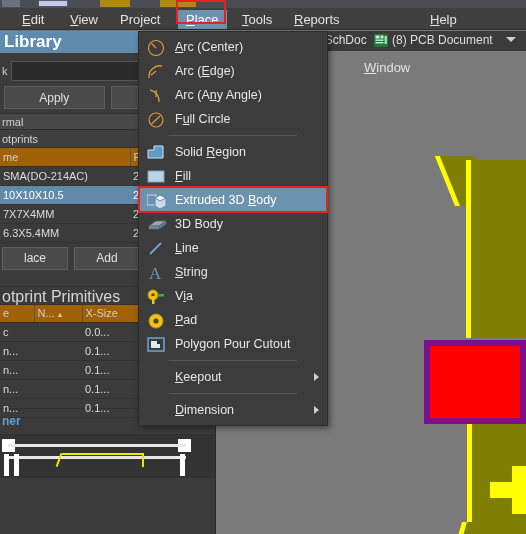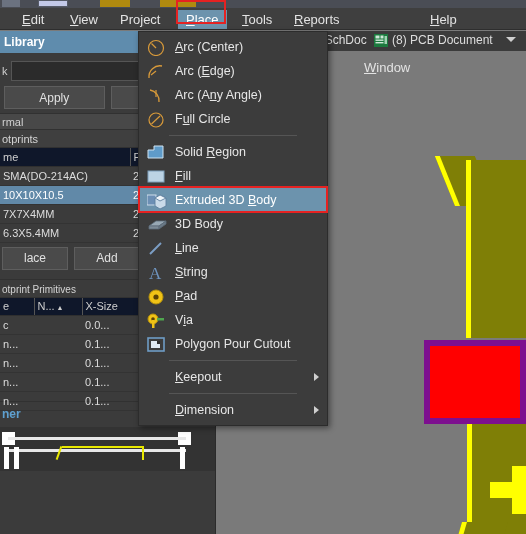--- a/index.html
+++ b/index.html
@@ -108,21 +108,21 @@
 
   
   #leftpanel {
     position:absolute; left:0; top:31px; width:216px; bottom:0;
     background:#3b3b3b;
     border-right:1px solid #2b2b2b;
     overflow:hidden;
   }
   #panel-title {
     height:22px; background:#5f8cad; color:#ffffff;
-    font-weight:bold; font-size:12px;
+    font-weight:bold; font-size:17px;
     line-height:22px; padding-left:4px;
     white-space:nowrap;
   }
   #mask-row {
     height:30px; padding:5px 4px 0 2px; display:flex; align-items:center; gap:3px;
   }
   #mask-row .lbl { font-size:11px; color:#cfcfcf; }
   #mask-row input {
     flex:1; height:20px;
     background:#2b2b2b; border:1px solid #555; color:#ddd;
@@ -159,39 +159,39 @@
   }
   #sect-footprints {
     height:18px; line-height:18px; font-size:11px;
     color:#d4d4d4; padding-left:2px;
     border-bottom:1px solid #313131; background:#3f3f3f;
   }
   .tbl {
     width:100%; border-collapse:collapse; font-size:11px;
   }
   .tbl th {
-    background:#0f172a; color:#cfcfcf; font-weight:normal;
+    background:#a16207; color:#cfcfcf; font-weight:normal;
     text-align:left; height:18px; padding:0 3px;
     border-right:1px solid #555; border-bottom:1px solid #2f2f2f;
     white-space:nowrap;
   }
   .tbl td {
     height:19px; padding:0 3px; color:#dcdcdc;
     white-space:nowrap; overflow:hidden;
     border-bottom:1px solid #333;
   }
   .tbl tr.sel td { background:#6189a8; color:#ffffff; }
   .asc::after { content:" ▲"; font-size:7px; }
 
   #btn-row2 {
     height:30px; display:flex; gap:6px; padding:4px 3px 0 2px;
   }
   #sect-prims {
-    height:19px; line-height:19px; font-size:10px;
-    color:#d4d4d4; padding-left:2px; margin-top:6px;
+    height:19px; line-height:19px; font-size:16px;
+    color:#d4d4d4; padding-left:2px; margin-top:13px;
     border-top:1px solid #313131; border-bottom:1px solid #313131;
   }
   #prim-wrap { position:relative; height:103px; background:#3b3b3b; }
   #prim-scroll {
     position:absolute; right:0; top:0; width:11px; bottom:0;
     background:#3f3f3f; border-left:1px solid #2f2f2f;
   }
   #prim-scroll .dn {
     position:absolute; bottom:2px; left:1px; width:9px; height:9px;
     color:#9a9a9a; font-size:8px; text-align:center; line-height:9px;
@@ -508,41 +508,41 @@
     <div class="mi">
       <span class="ic">
         <svg width="18" height="17">
           <text x="2" y="15" font-family="Liberation Serif, serif" font-size="17" fill="#6e93bd">A</text>
         </svg>
       </span>
       <span class="tx"><u>S</u>tring</span>
     </div>
     <div class="mi">
       <span class="ic">
-        <svg width="18" height="17">
-          <circle cx="9" cy="9" r="7" fill="#f0c316" stroke="#b8930c" stroke-width="1"></circle>
-          <circle cx="9" cy="9" r="2.6" fill="#5a4205"></circle>
-        </svg>
-      </span>
-      <span class="tx"><u>P</u>ad</span>
-    </div>
-    <div class="mi">
-      <span class="ic">
         <svg width="20" height="17">
           <circle cx="6" cy="7" r="5" fill="#f0c316" stroke="#b8930c" stroke-width="1"></circle>
           <circle cx="6" cy="7" r="1.8" fill="#5a4205"></circle>
           <rect x="5" y="8" width="2.5" height="8" fill="#f0c316"></rect>
           <rect x="10" y="6" width="7" height="2.5" fill="#4fa64f"></rect>
         </svg>
       </span>
       <span class="tx">V<u>i</u>a</span>
     </div>
     <div class="mi">
       <span class="ic">
         <svg width="18" height="17">
+          <circle cx="9" cy="9" r="7" fill="#f0c316" stroke="#b8930c" stroke-width="1"></circle>
+          <circle cx="9" cy="9" r="2.6" fill="#5a4205"></circle>
+        </svg>
+      </span>
+      <span class="tx"><u>P</u>ad</span>
+    </div>
+    <div class="mi">
+      <span class="ic">
+        <svg width="18" height="17">
           <rect x="1" y="2" width="16" height="13" fill="none" stroke="#6e9dc6" stroke-width="1.6"></rect>
           <path d="M4 12 L4 5 L10 5 L10 8 L13 8 L13 12 Z" fill="#dfe9f2"></path>
           <rect x="10" y="5" width="3" height="3" fill="#2f2f2f"></rect>
         </svg>
       </span>
       <span class="tx">Polygon Pour Cutout</span>
     </div>
     <div class="msep"></div>
     <div class="mi">
       <span class="ic"></span>

